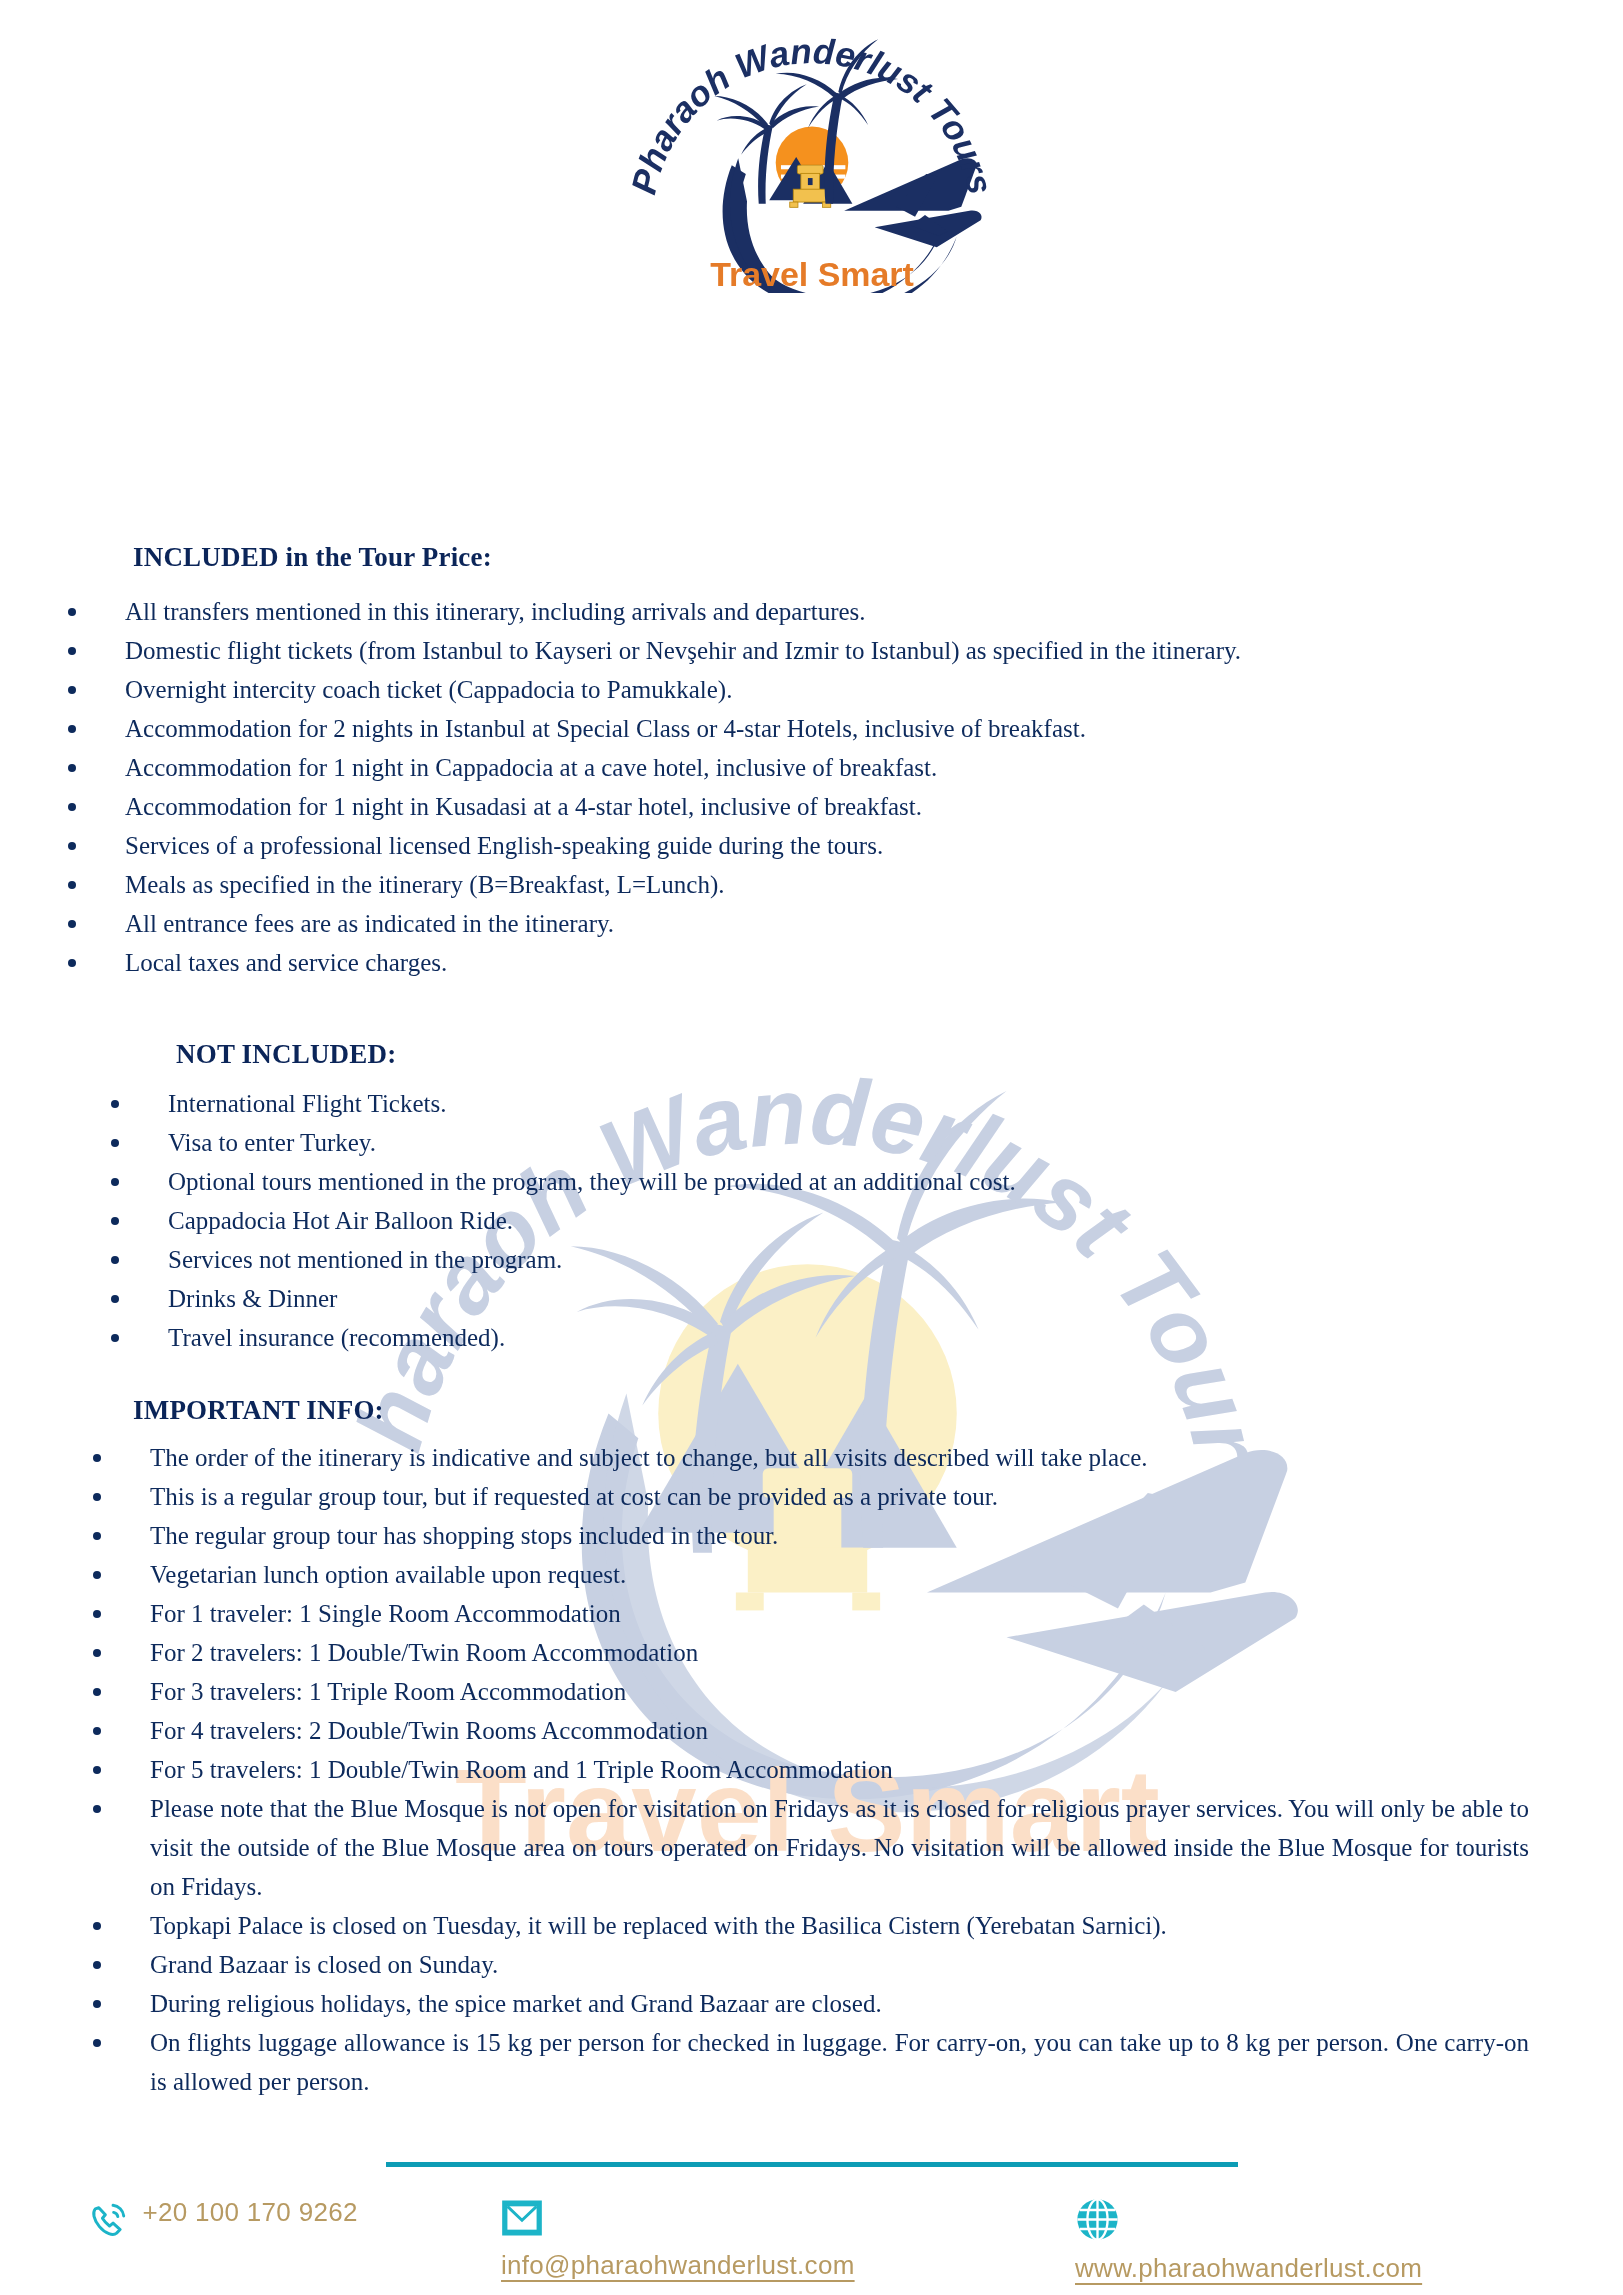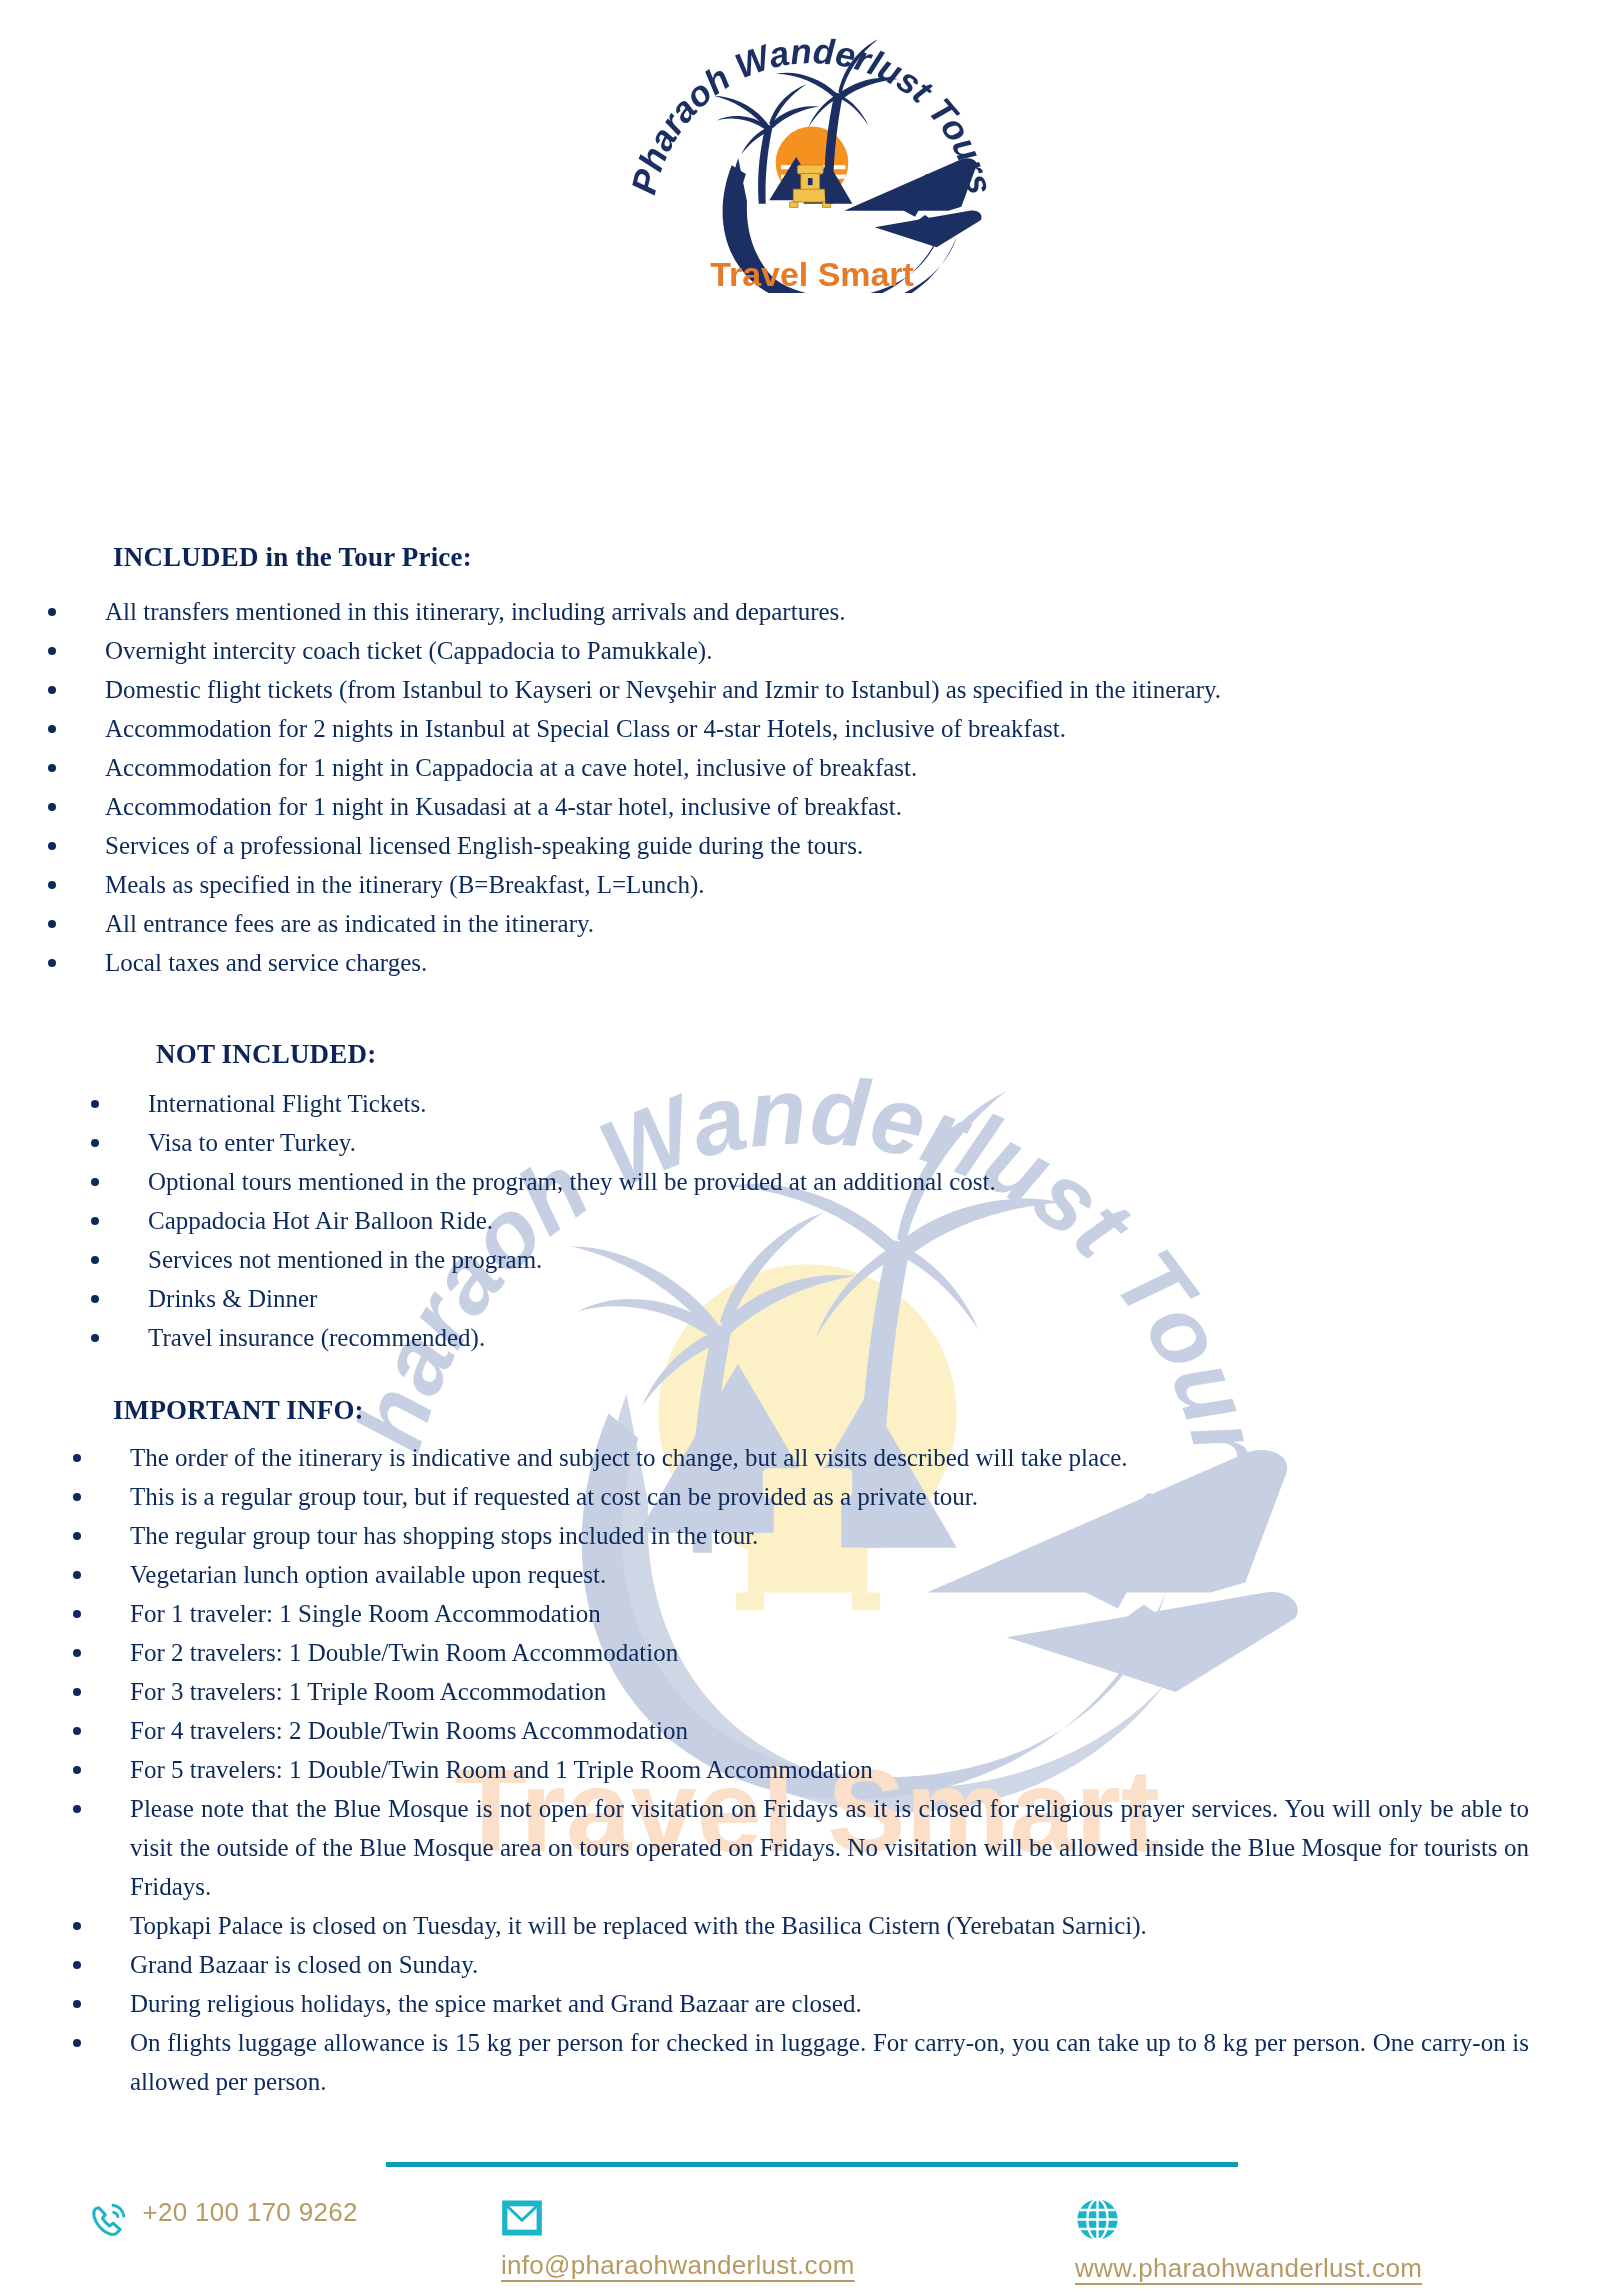--- a/index.html
+++ b/index.html
@@ -42,21 +42,21 @@
   #logo-svg { width: 404px; height: 258px; display: block; }
 
   
   #content {
     position: absolute;
     left: 0; top: 0;
     width: 1624px;
     z-index: 3;
   }
 
-  .section { position: absolute; left: 0; width: 1624px; }
+  .section { position: absolute; left: 0; width: 1624px; padding-left: 20px; }
 
   .sec-heading {
     font-weight: bold;
     font-size: 27px;
     color: #0b2559;
     letter-spacing: 0.2px;
     padding-left: 113px;
   }
 
   ul.bullets {
@@ -251,22 +251,22 @@
     <text x="345" y="428" text-anchor="middle" font-family="Liberation Sans, sans-serif" font-size="58" font-weight="bold" fill="#e57b28">Travel Smart</text>
   </svg>
 </div>
 
 <div id="content">
 
   <div class="section" style="top:542px;">
     <div class="sec-heading">INCLUDED in the Tour Price:</div>
     <ul class="bullets" style="margin-top:19.3px;">
       <li>All transfers mentioned in this itinerary, including arrivals and departures.</li>
+      <li>Domestic flight tickets (from Istanbul to Kayseri or Nevşehir and Izmir to Istanbul) as specified in the itinerary.</li>
       <li>Overnight intercity coach ticket (Cappadocia to Pamukkale).</li>
-      <li>Domestic flight tickets (from Istanbul to Kayseri or Nevşehir and Izmir to Istanbul) as specified in the itinerary.</li>
       <li>Accommodation for 2 nights in Istanbul at Special Class or 4-star Hotels, inclusive of breakfast.</li>
       <li>Accommodation for 1 night in Cappadocia at a cave hotel, inclusive of breakfast.</li>
       <li>Accommodation for 1 night in Kusadasi at a 4-star hotel, inclusive of breakfast.</li>
       <li>Services of a professional licensed English-speaking guide during the tours.</li>
       <li>Meals as specified in the itinerary (B=Breakfast, L=Lunch).</li>
       <li>All entrance fees are as indicated in the itinerary.</li>
       <li>Local taxes and service charges.</li>
     </ul>
   </div>
 

